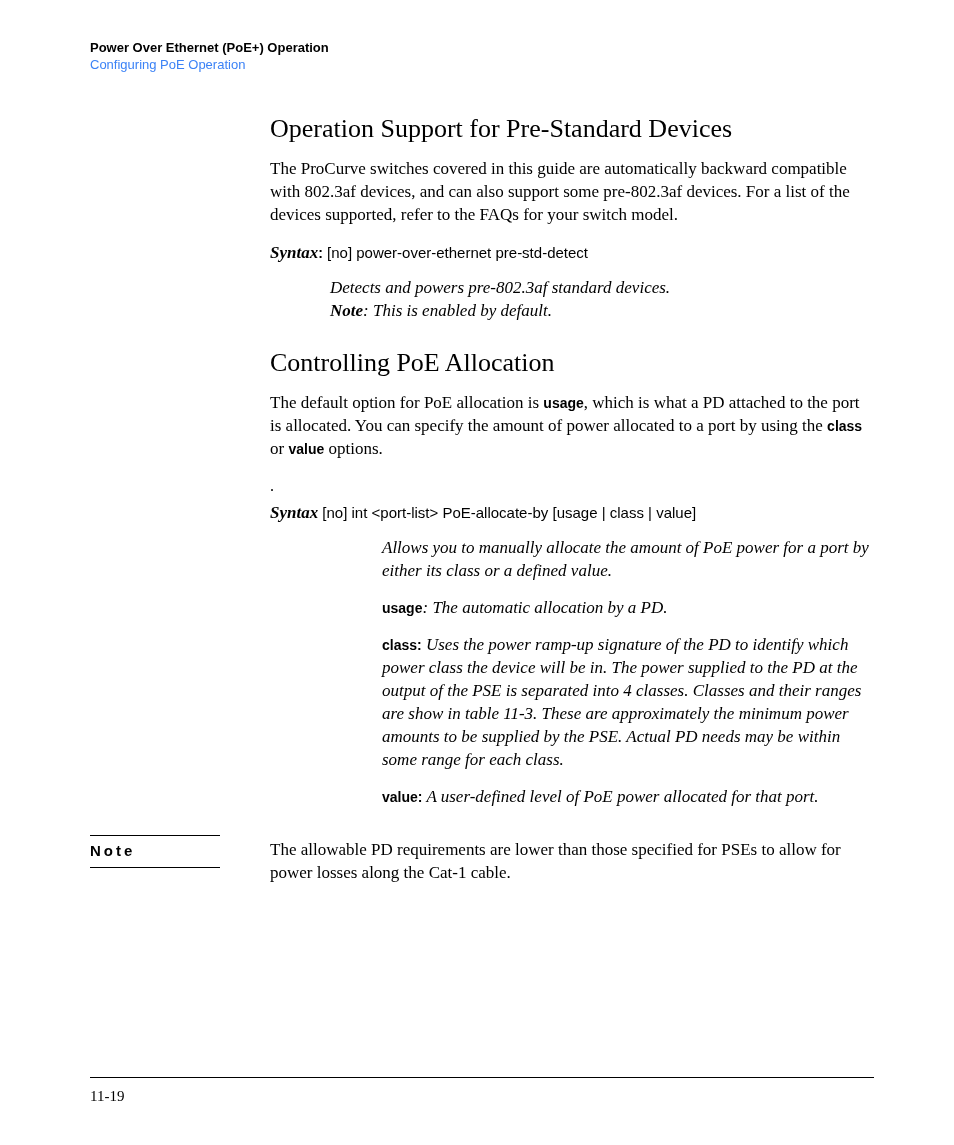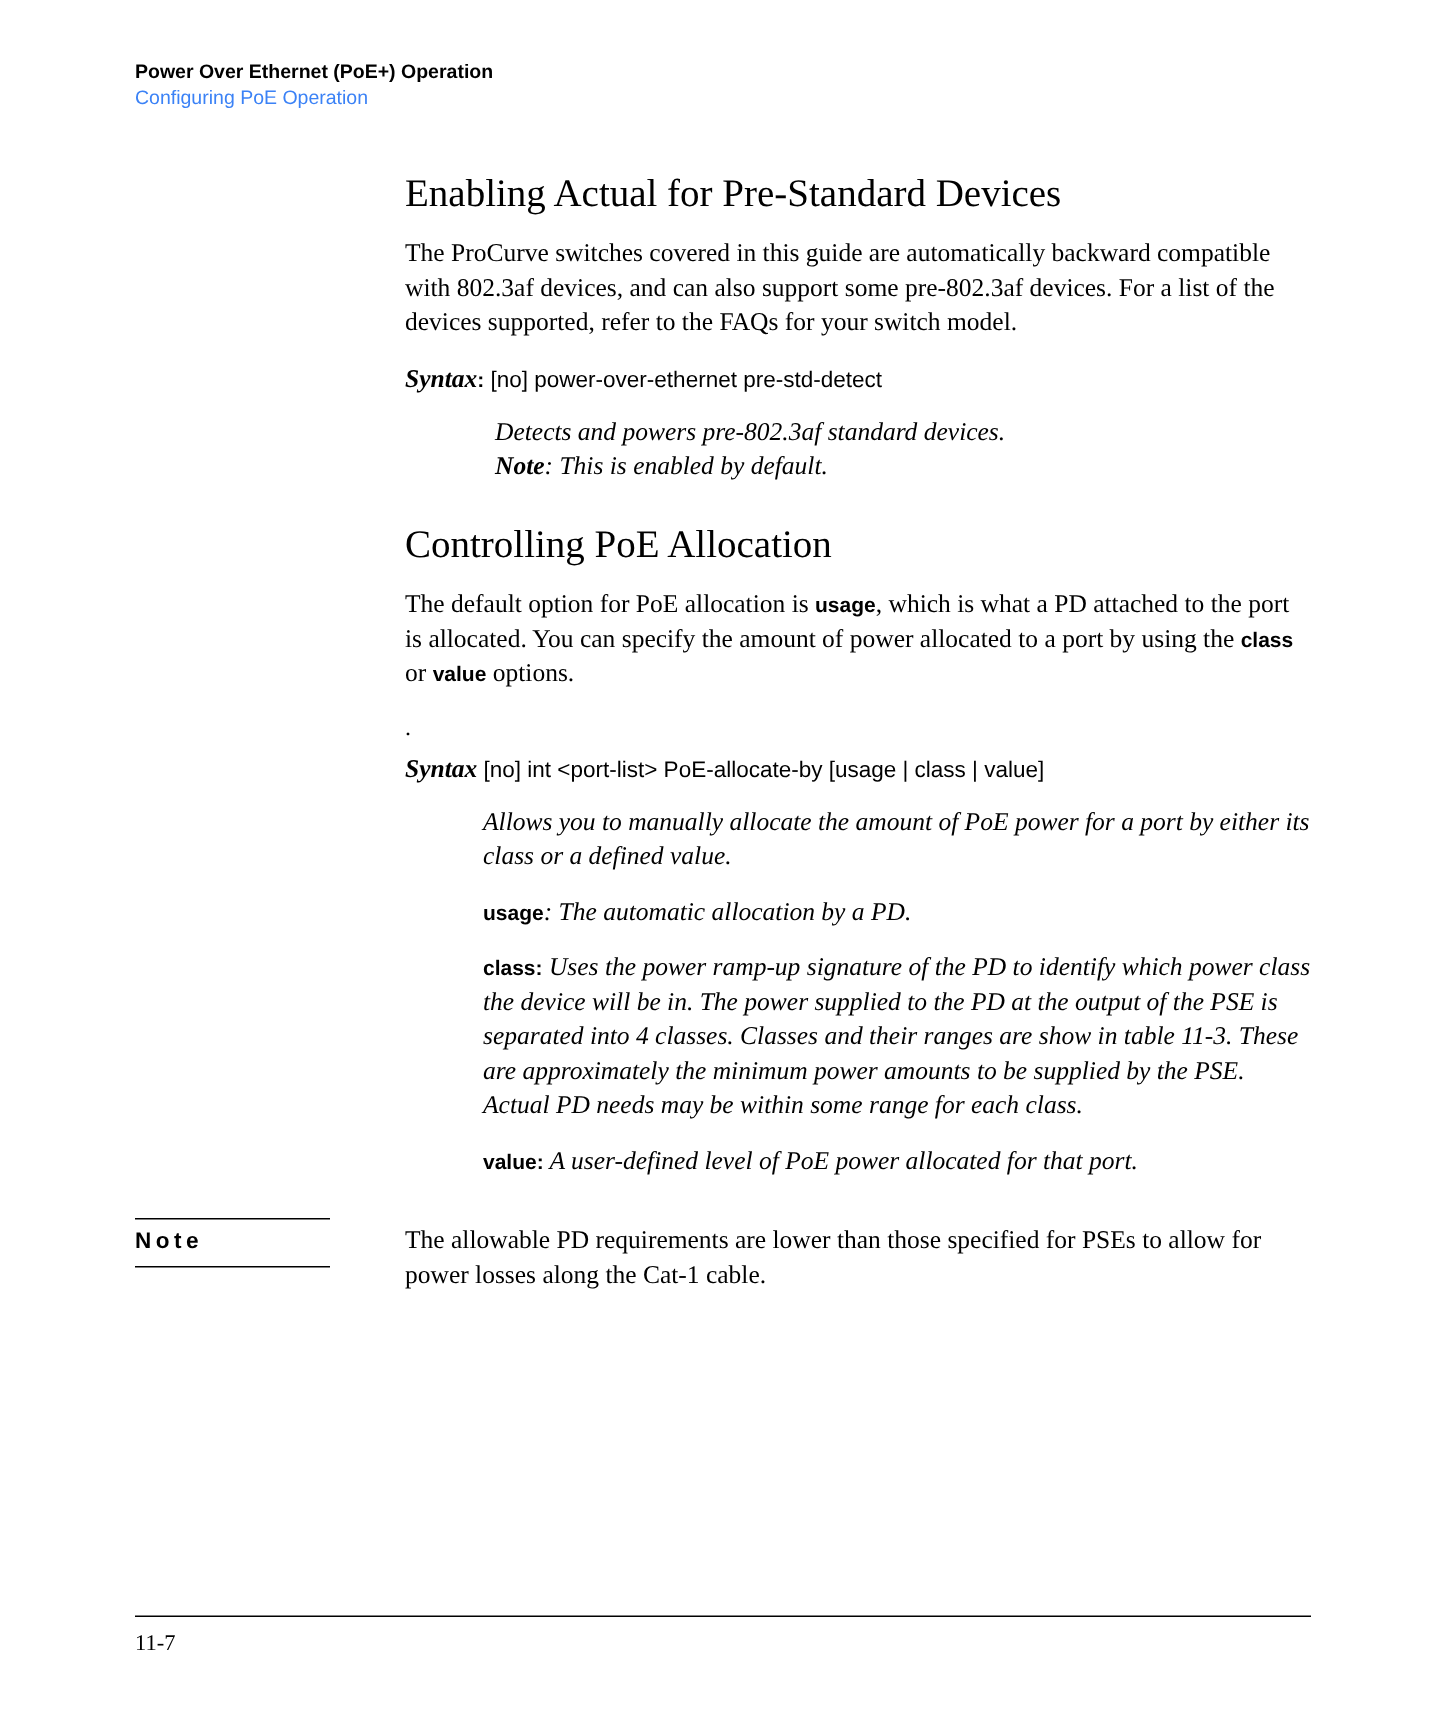--- a/index.html
+++ b/index.html
@@ -61,21 +61,21 @@
     line-height: 1.35;
   }
   .syntax-desc .bold { font-weight: bold; font-style: italic;}
   .sans-bold {
     font-family: Arial, Helvetica, sans-serif;
     font-weight: bold;
     font-style: normal;
     font-size: 14px;
   }
   .syntax-para {
-    margin-left: 52px;
+    margin-left: 112px;
     font-family: "Times New Roman", Times, serif;
     font-style: italic;
     font-size: 17px;
     line-height: 1.35;
     margin-bottom: 14px;
   }
   .syntax-para .lead {
     font-family: Arial, Helvetica, sans-serif;
     font-weight: bold;
     font-style: normal;
@@ -129,21 +129,21 @@
 
 <div class="page">
 
   <div class="running-header">
     <div class="line1">Power Over Ethernet (PoE+) Operation</div>
     <div class="line2">Configuring PoE Operation</div>
   </div>
 
   <div class="content-col">
 
-    <h2>Enabling Actual for Pre-Standard Devices</h2>
+    <h2>Operation Support for Pre-Standard Devices</h2>
     <p class="body">The ProCurve switches covered in this guide are automatically backward compatible with 802.3af devices, and can also support some pre-802.3af devices. For a list of the devices supported, refer to the FAQs for your switch model.</p>
 
     <div class="syntax-block">
       <div class="syntax-line">
         <span class="syntax-label">Syntax</span><span class="sans-bold">:</span><span> [no] power-over-ethernet pre-std-detect</span>
       </div>
       <div class="syntax-desc">
         <span>Detects and powers pre-802.3af standard devices.</span><br>
         <span class="bold">Note</span><span>: This is enabled by default.</span>
       </div>
@@ -176,14 +176,14 @@
   <div class="note-row">
     <div class="note-label-wrap">
       <div class="note-label">Note</div>
     </div>
     <div class="note-body">The allowable PD requirements are lower than those specified for PSEs to allow for power losses along the Cat-1 cable.</div>
   </div>
 
 </div>
 
 <div class="footer">
-  <span>11-7</span>
+  <span>11-19</span>
 </div>
 
 </body></html>

